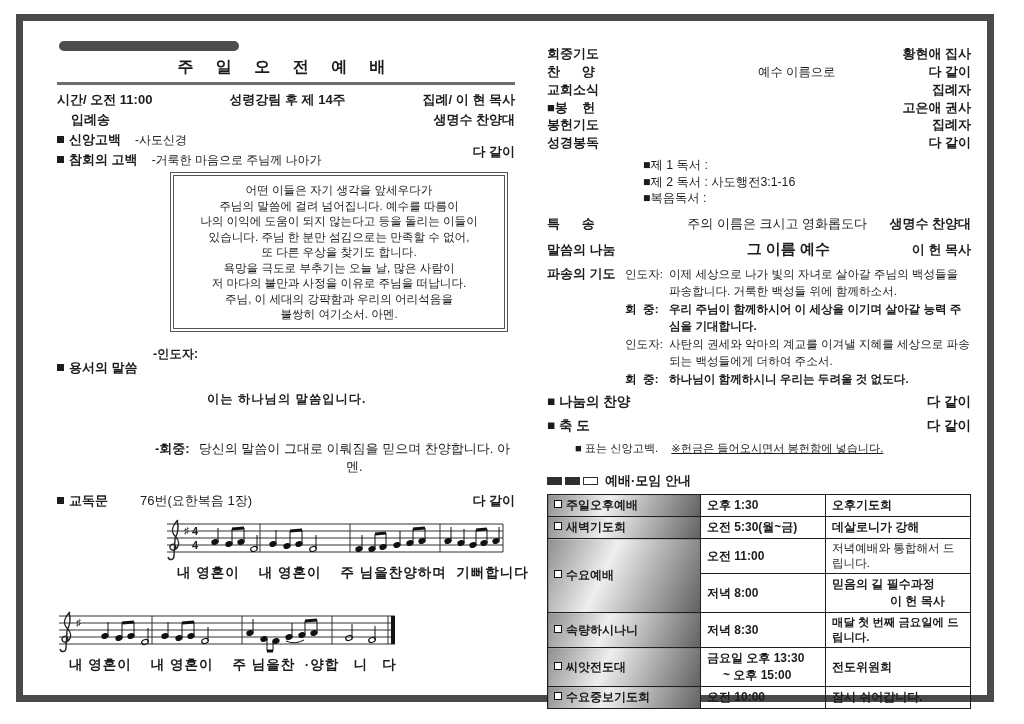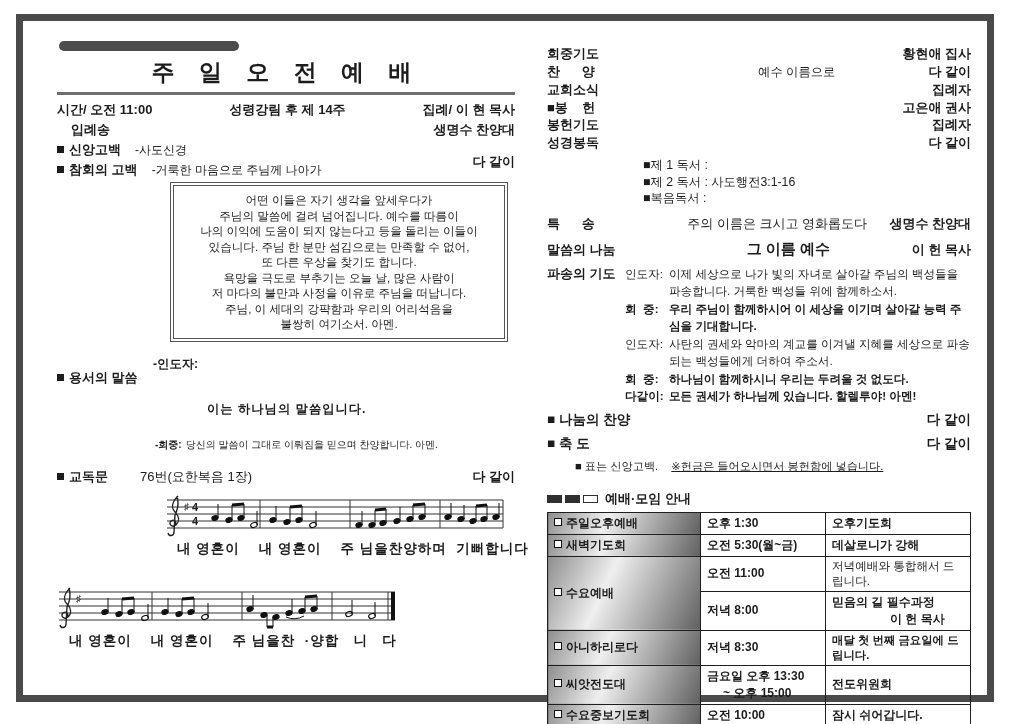--- a/index.html
+++ b/index.html
@@ -5,42 +5,42 @@
   html,body{margin:0;padding:0;background:#ffffff;width:1024px;height:724px;
     font-family:"Liberation Sans","DejaVu Sans",sans-serif;color:#1c1c1c;}
   .frame{position:absolute;left:16px;top:14px;width:978px;height:688px;
     border:7px solid #4a4a4a;background:#fff;box-sizing:border-box;}
   .content{display:flex;height:100%;box-sizing:border-box;padding:10px 22px 0 34px;gap:32px;}
   .col-left{width:458px;flex:none;position:relative;}
   .col-right{flex:1;position:relative;padding-top:14px;}
 
   
   .deco-bar{width:180px;height:10px;background:#4d4d4d;border-radius:5px;margin:10px 0 6px 2px;}
-  .title{text-align:center;font-size:23px;font-weight:bold;letter-spacing:9px;margin:2px 0 4px 0;}
+  .title{text-align:center;font-size:16px;font-weight:bold;letter-spacing:9px;margin:2px 0 4px 0;}
   .title-rule{border:0;border-top:3px solid #6e6e6e;margin:2px 0 6px 0;}
   .hdr-row{display:flex;align-items:baseline;font-weight:bold;font-size:13px;gap:46px;}
   .hdr-row .c{flex:1;text-align:center;}
   .row{display:flex;align-items:baseline;font-size:13px;margin-top:2px;}
   .row .lbl{font-weight:bold;white-space:pre;}
   .row .sub{font-size:12px;margin-left:14px;color:#222;}
   .row .rgt{margin-left:auto;font-weight:bold;white-space:pre;}
   .bullet-sq{display:inline-block;width:7px;height:7px;background:#1c1c1c;margin-right:5px;position:relative;top:-1px;}
   .indent1{margin-left:14px;}
   .dg{text-align:right;font-weight:bold;font-size:13px;margin-top:2px;}
 
   .conf-box{margin-left:116px;width:322px;border:1px solid #555;outline:1px solid #555;outline-offset:2px;
     margin-top:8px;padding:6px 4px;text-align:center;font-size:11.6px;line-height:15.5px;}
 
   .forgive{display:flex;margin-top:16px;}
   .forgive .f-lbl{width:96px;flex:none;font-weight:bold;font-size:13px;padding-top:14px;white-space:pre;}
   .quote{display:flex;font-size:12.3px;line-height:19px;}
   .quote .pre{font-weight:bold;flex:none;margin-right:3px;}
   .quote .txt{text-align:justify;}
   .word-close{margin:14px 0 0 150px;font-size:12.3px;font-weight:bold;letter-spacing:1px;}
-  .response{display:flex;margin:20px 0 0 98px;font-size:10px;}
+  .response{display:flex;margin:32px 0 0 98px;font-size:13px;text-align:center;}
   .response .pre{font-weight:bold;margin-right:4px;white-space:pre;}
 
   .reading-row{display:flex;align-items:baseline;margin-top:16px;font-size:13px;}
   .reading-row .val{margin-left:32px;font-size:13px;}
 
   .hymn-block{display:flex;margin-top:8px;}
   .hymn-left{width:108px;flex:none;font-size:13px;}
   .hymn-left .pl{font-weight:bold;padding-top:26px;}
   .hymn-left .seat{font-size:11px;margin-top:14px;}
   .staff-wrap{flex:1;}
@@ -357,24 +357,20 @@
             <span class="tx">우리 주님이 함께하시어 이 세상을 이기며 살아갈 능력 주심을 기대합니다.</span>
           </div>
           <div class="s-line">
             <span class="sp">인도자:</span>
             <span class="tx">사탄의 권세와 악마의 계교를 이겨낼 지혜를 세상으로 파송되는 백성들에게 더하여 주소서.</span>
           </div>
           <div class="s-line bold">
             <span class="sp">회  중:</span>
             <span class="tx">하나님이 함께하시니 우리는 두려울 것 없도다.</span>
           </div>
-          <div class="s-line bold">
-            <span class="sp">다같이:</span>
-            <span class="tx">모든 권세가 하나님께 있습니다. 할렐루야! 아멘!</span>
-          </div>
         </div>
       </div>
 
       <div class="close-row">
         <span>■ 나눔의 찬양</span>
         <span class="rgt">다 같이</span>
       </div>
       <div class="close-row">
         <span>■ 축    도</span>
         <span class="rgt">다 같이</span>
@@ -410,21 +406,21 @@
           <td class="desc reg">저녁예배와 통합해서 드립니다.</td>
         </tr>
         <tr>
           <td class="time" style="height:34px;">저녁 8:00</td>
           <td class="desc">
             <div>믿음의 길 필수과정</div>
             <div class="desc2">이  헌  목사</div>
           </td>
         </tr>
         <tr>
-          <td class="name"><span class="sq"></span><span>아니하리로다</span></td>
+          <td class="name"><span class="sq"></span><span>속량하시나니</span></td>
           <td class="time">저녁 8:30</td>
           <td class="desc" style="font-size:11.4px;">매달 첫 번째 금요일에 드립니다.</td>
         </tr>
         <tr>
           <td class="name"><span class="sq"></span><span>씨앗전도대</span></td>
           <td class="time">
             <div>금요일 오후 13:30</div>
             <div class="t2">~ 오후 15:00</div>
           </td>
           <td class="desc">전도위원회</td>

